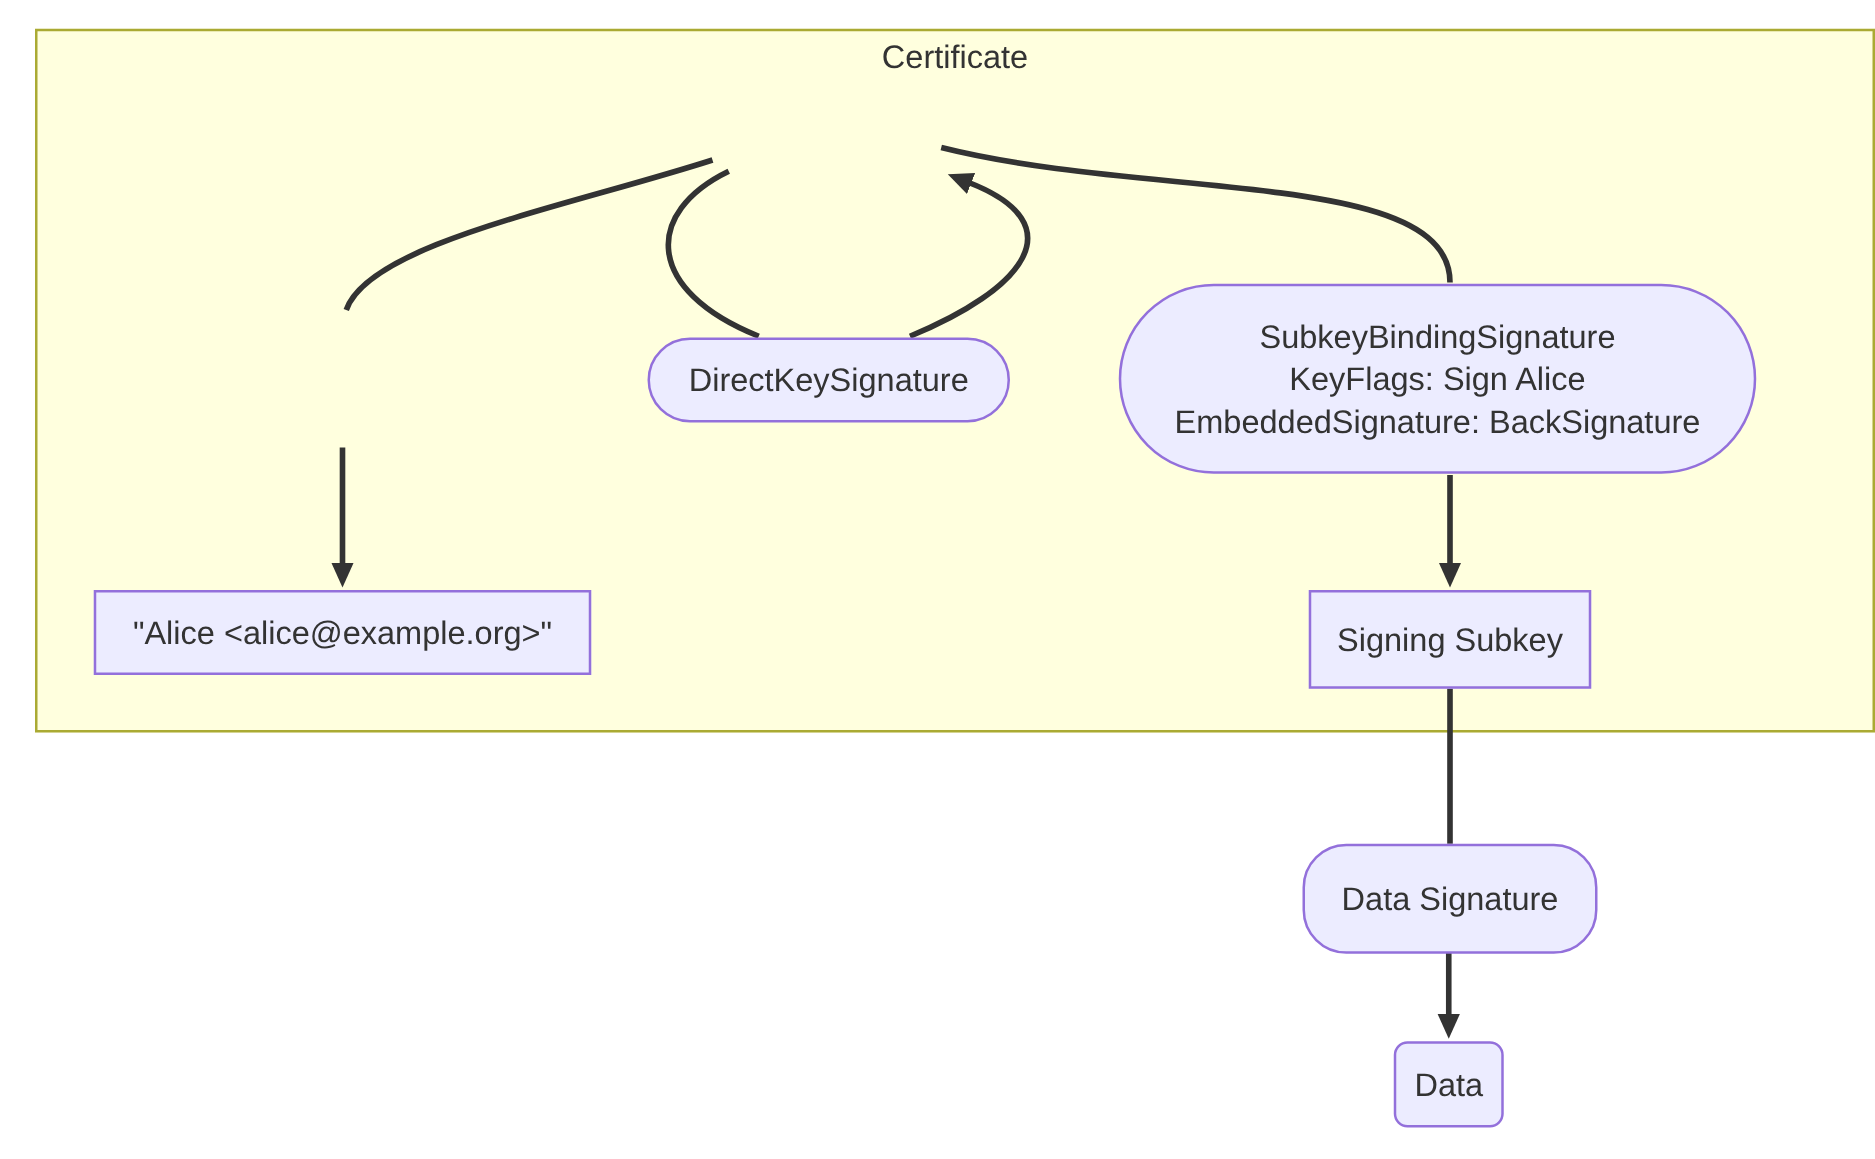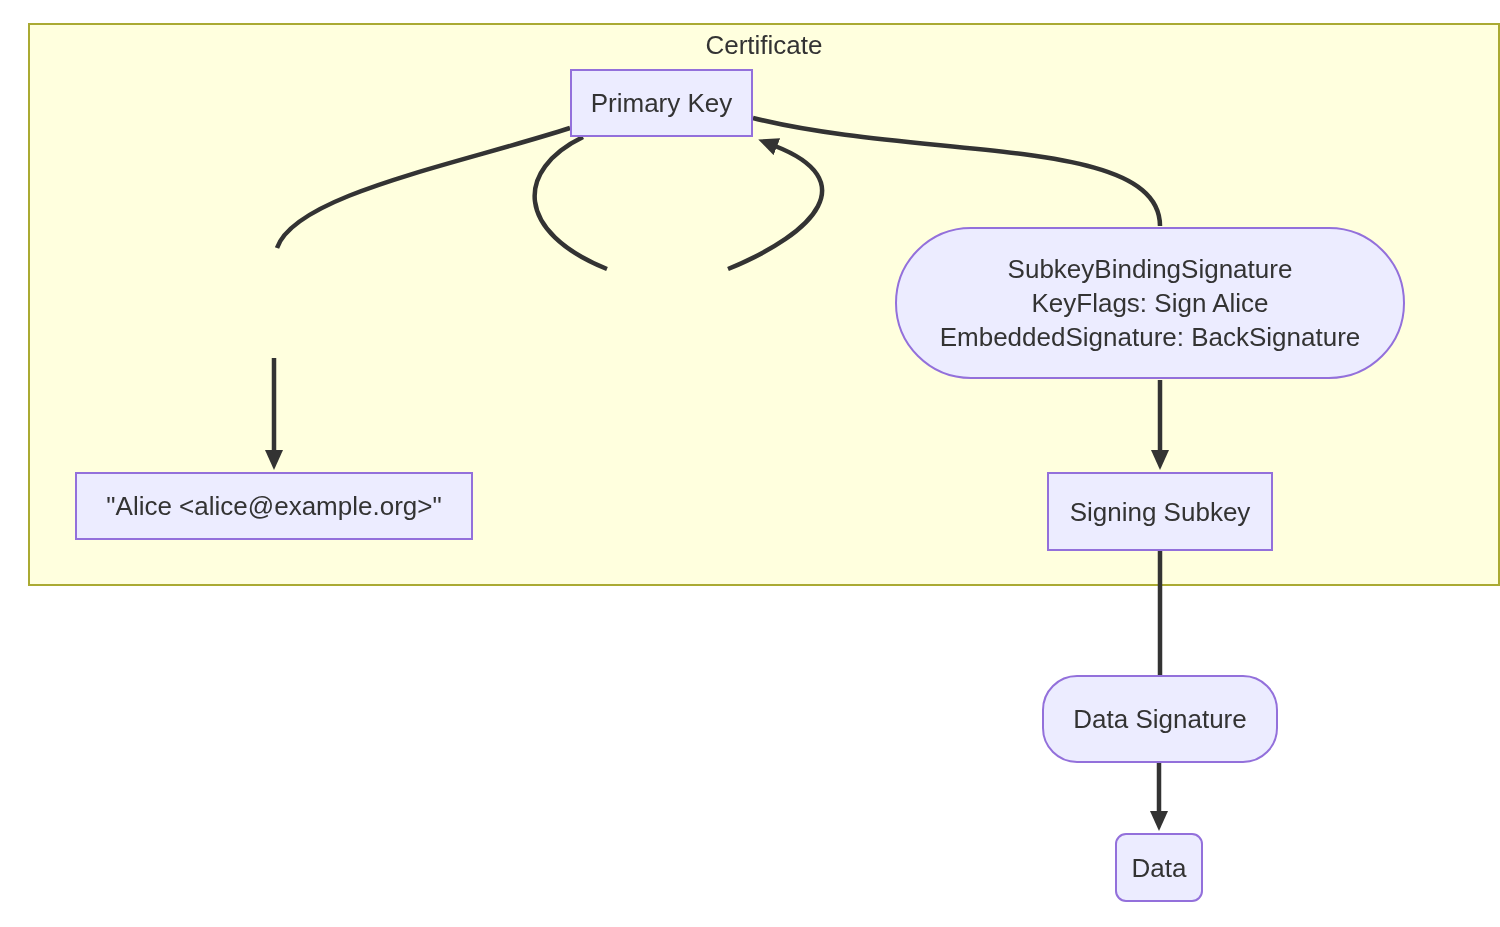--- a/index.html
+++ b/index.html
@@ -95,25 +95,25 @@
     <path class="edge" d="M 570 128 C 455 165, 295 195, 277 248"></path>
     <path class="edge" d="M 274 358 L 274 452" marker-end="url(#arrow)"></path>
     <path class="edge" d="M 583 137 C 515 170, 515 232, 607 269"></path>
     <path class="edge" d="M 728 269 C 818 232, 862 180, 775 146" marker-end="url(#arrow)"></path>
     <path class="edge" d="M 753 118 C 920 160, 1160 135, 1160 226"></path>
     <path class="edge" d="M 1160 380 L 1160 452" marker-end="url(#arrow)"></path>
     <path class="edge" d="M 1160 540 L 1160 675"></path>
     <path class="edge" d="M 1159 745 L 1159 813" marker-end="url(#arrow)"></path>
   </svg>
 
-  <div class="node rect" id="node-primary-key">
-    <span>Primary Key</span>
-  </div>
 
 
+  <div class="node" id="node-direct-key-signature">
+    <span>DirectKeySignature</span>
+  </div>
 
   <div class="node" id="node-subkey-binding-signature">
     <span>SubkeyBindingSignature</span>
     <span>KeyFlags: Sign Alice</span>
     <span>EmbeddedSignature: BackSignature</span>
   </div>
 
   <div class="node rect" id="node-user-id">
     <span>"Alice &lt;alice@example.org&gt;"</span>
   </div>

